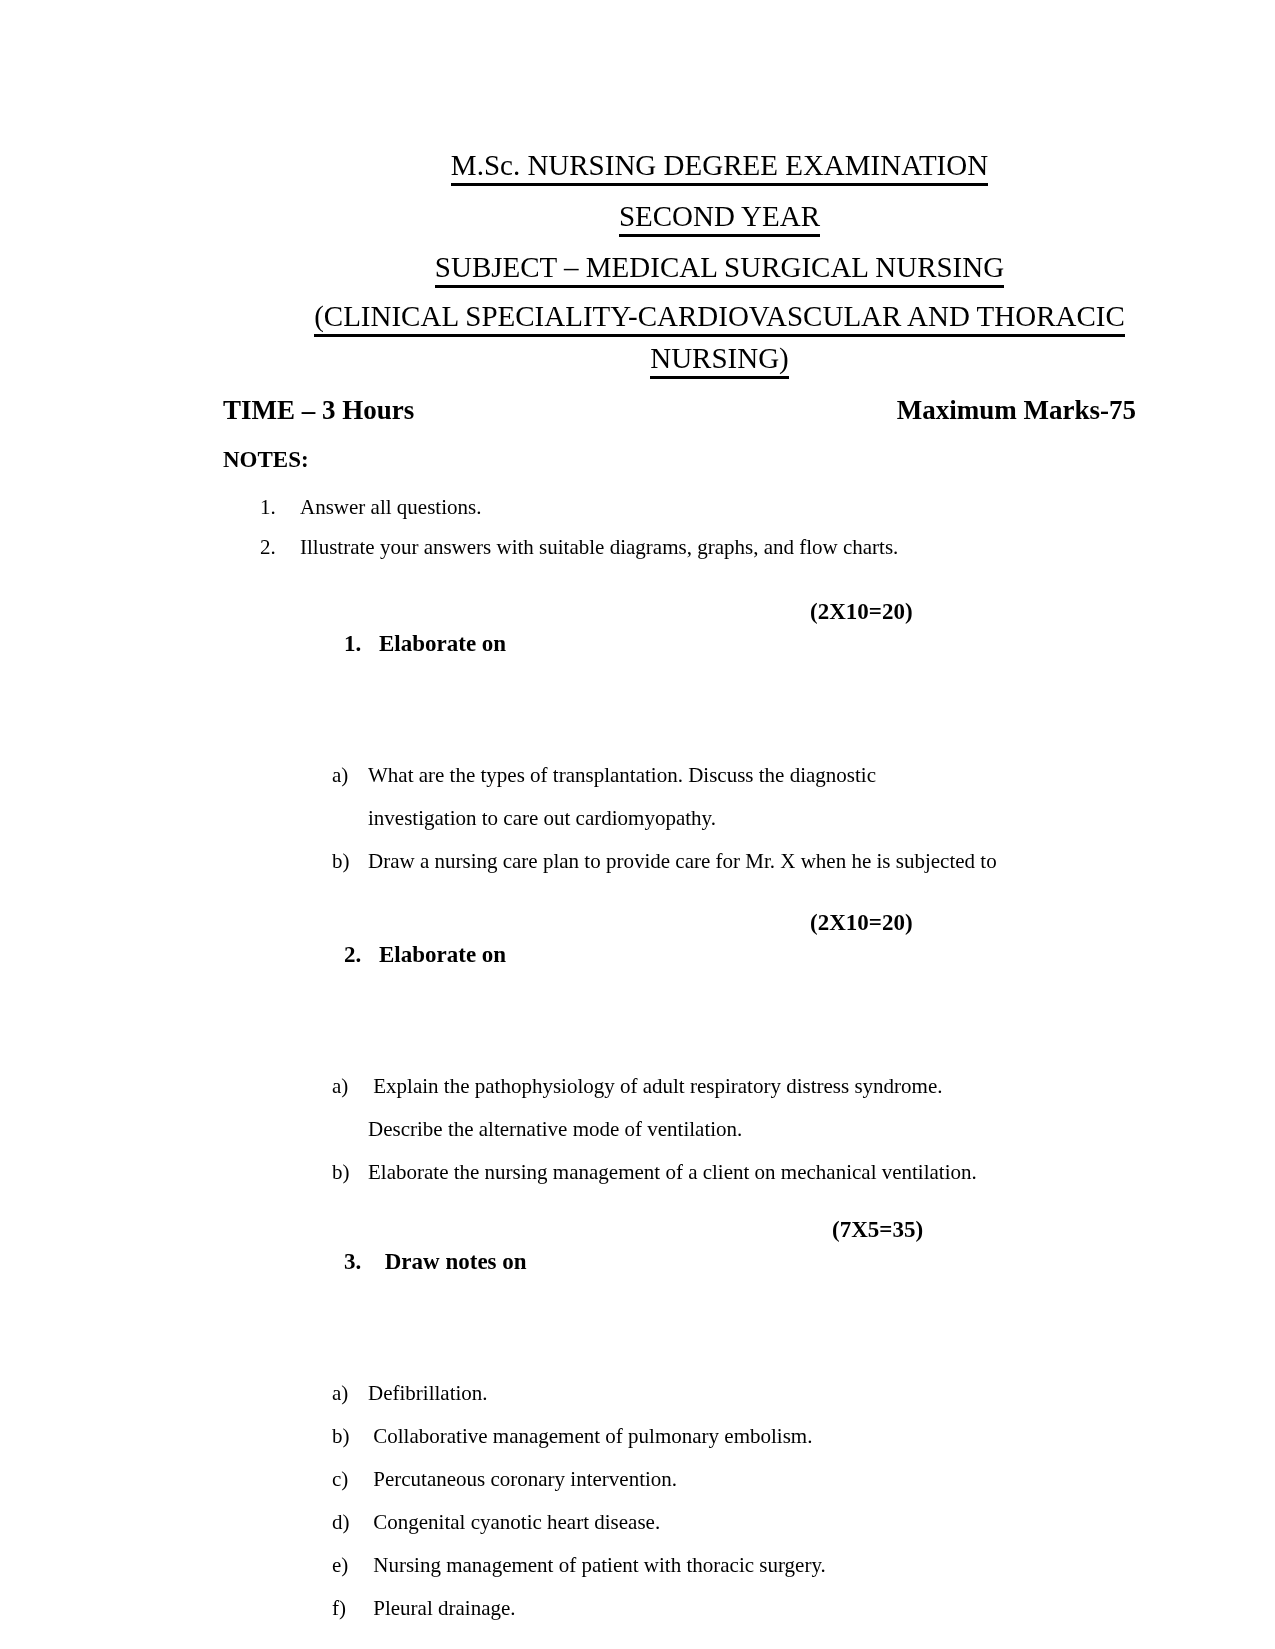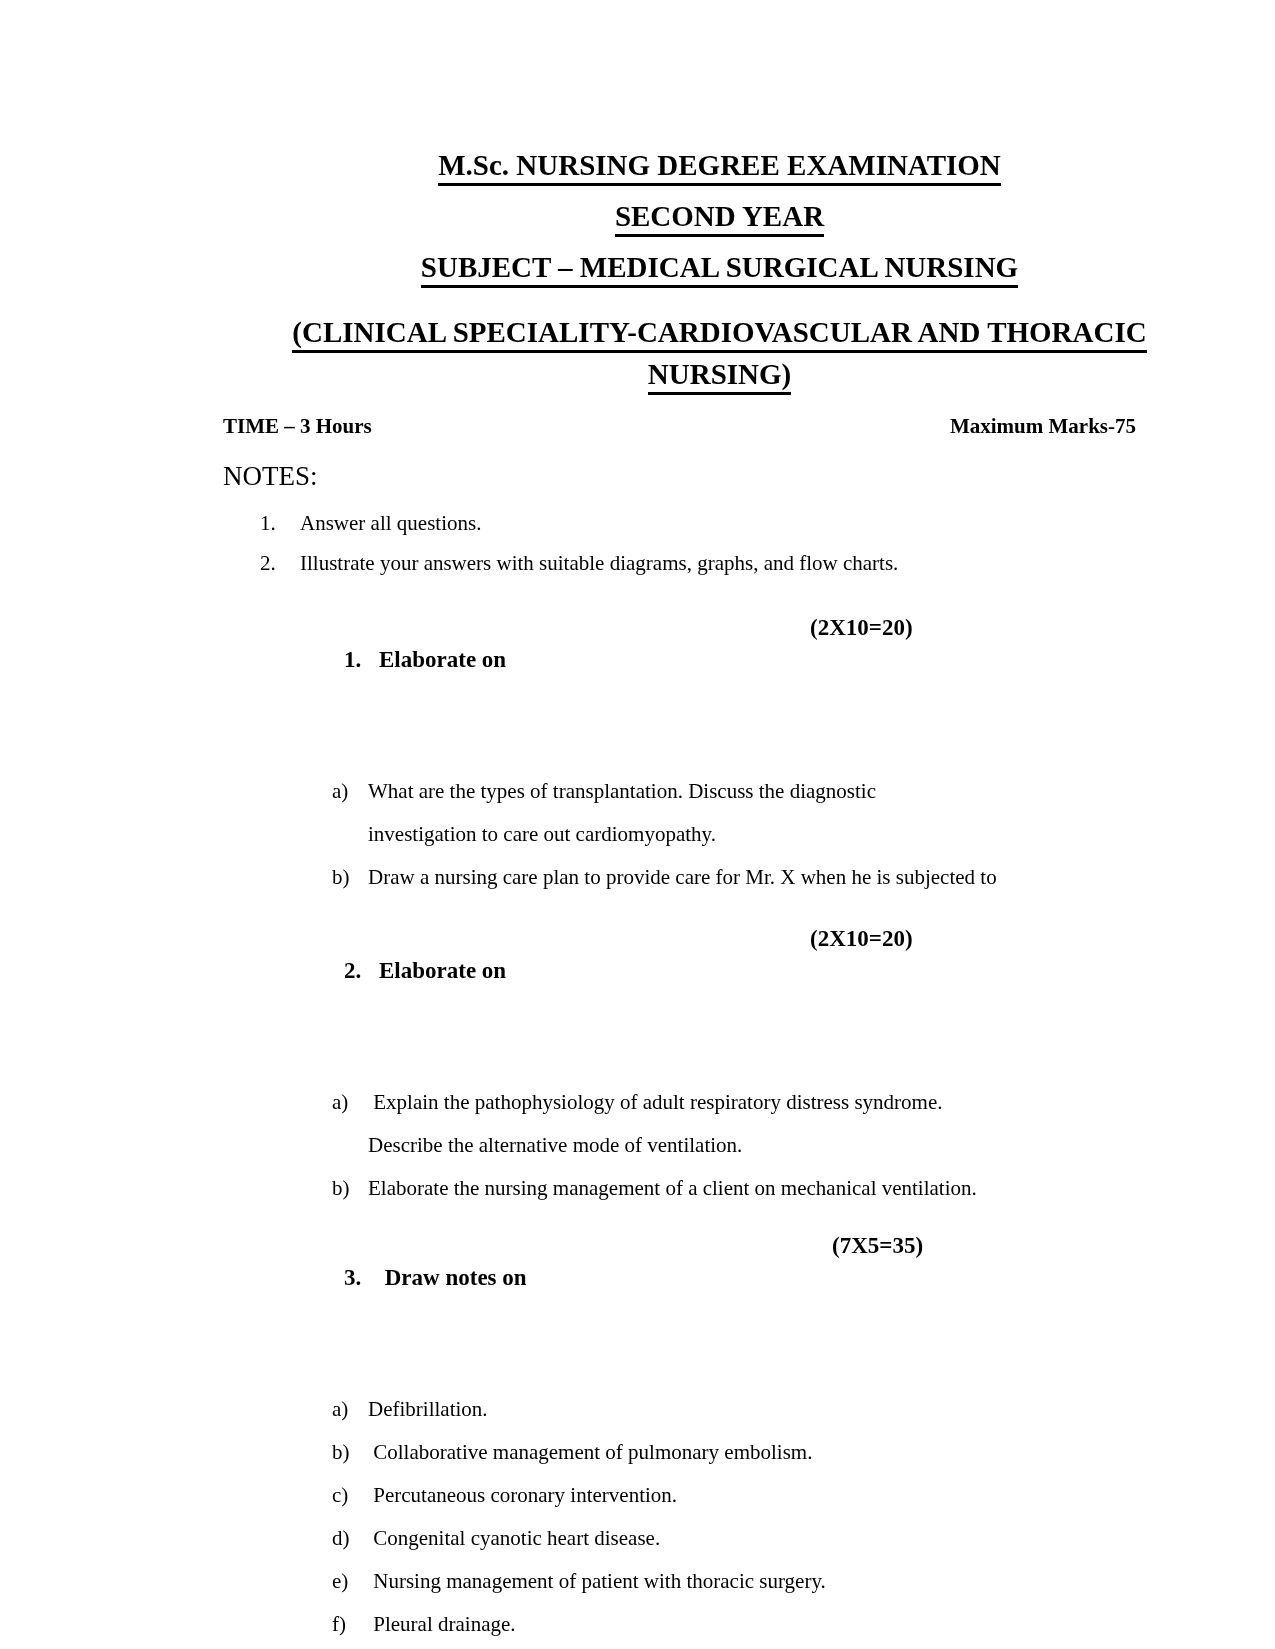--- a/index.html
+++ b/index.html
@@ -15,48 +15,48 @@
     padding-top: 140px;
     background: #ffffff;
     color: #000000;
     font-family: "Liberation Serif", "DejaVu Serif", serif;
     overflow: hidden;
   }
   
   .headings {
     margin-left: 164px;        
     text-align: center;
-    font-weight: bold;
+    font-weight: normal;
     font-size: 29px;
   }
   .h-line { white-space: pre; }
   .hl1 { line-height: 50px; }
   .hl2 { line-height: 52px; }
   .hl3 { line-height: 50px; }
-  .hl4 { line-height: 48px; margin-top: 16px; }
+  .hl4 { line-height: 48px; }
   .hl5 { line-height: 36px; }
   .u {
     border-bottom: 3px solid #000;
     padding-bottom: 2px;
   }
   
   .meta {
     margin: 10px 139px 0 223px;
     display: flex;
     justify-content: space-between;
     font-weight: bold;
-    font-size: 21px;
+    font-size: 27px;
     line-height: 48px;
     white-space: pre;
   }
   
   .notes-label {
     margin: 2px 0 0 223px;
-    font-weight: normal;
-    font-size: 27px;
+    font-weight: bold;
+    font-size: 23px;
     line-height: 48px;
   }
   .notes { margin-left: 260px; font-size: 21px; }
   .note-row { display: flex; }
   .note-row.first { line-height: 46px; }
   .note-row.second { line-height: 34px; }
   .note-num { width: 40px; flex: none; }
   .note-text { white-space: pre; }
   
   .questions { margin-top: 14px; margin-left: 298px; }

